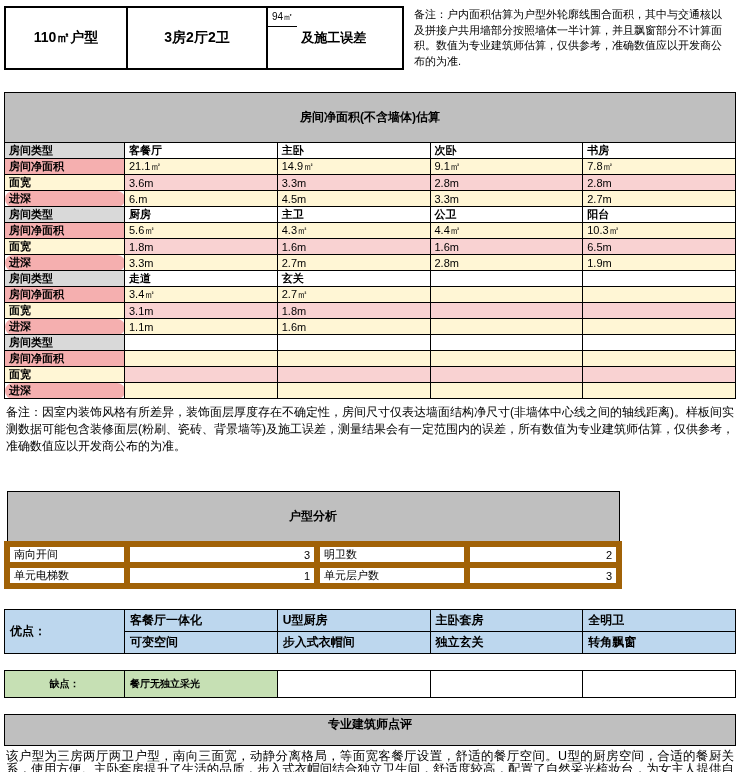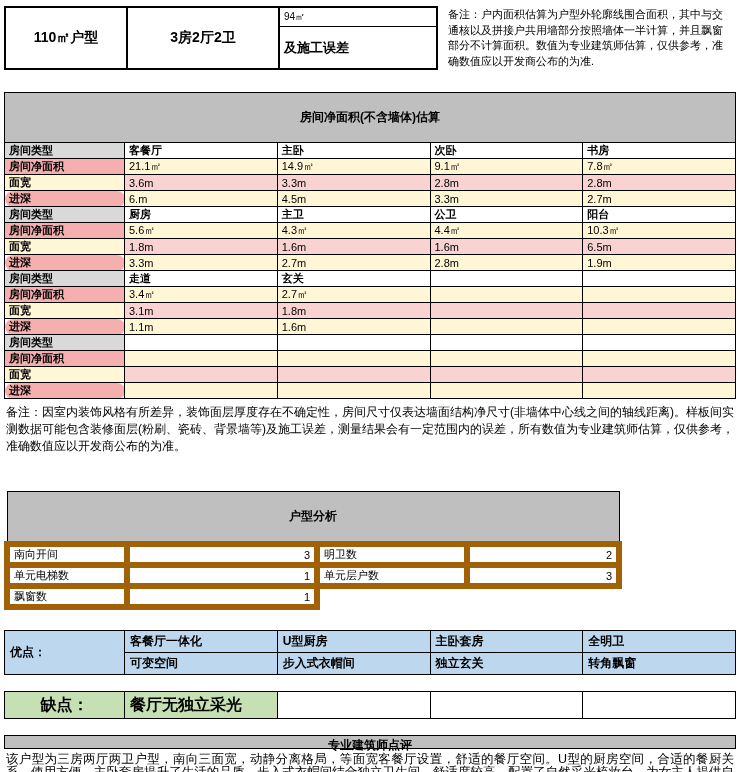--- a/index.html
+++ b/index.html
@@ -11,22 +11,22 @@
     font-size: 11px; color: #000;
     overflow: hidden;
   }
   .page { padding: 6px 4px 0 4px; }
 
   
   .top-header { display: flex; align-items: stretch; height: 64px; }
   .box { border: 2px solid #000; background: #fff; }
   .box + .box { margin-left: -2px; }
   .unit-size { width: 124px; display: flex; align-items: center; justify-content: center; font-weight: bold; font-size: 14px; }
-  .unit-layout { width: 154px; display: flex; align-items: center; justify-content: center; font-weight: bold; font-size: 14px; }
-  .area-box { width: 160px; display: flex; flex-direction: column; }
+  .unit-layout { width: 142px; display: flex; align-items: center; justify-content: center; font-weight: bold; font-size: 14px; }
+  .area-box { width: 138px; display: flex; flex-direction: row; }
   .area-top { height: 19px; border-bottom: 1px solid #000; font-size: 10px; padding: 2px 4px; }
   .area-bottom { flex: 1; display: flex; align-items: center; padding: 0 4px; font-weight: bold; font-size: 13px; }
   .top-note { flex: 1; padding: 1px 4px 0 10px; font-size: 11px; line-height: 15.5px; }
 
   
   table { border-collapse: collapse; table-layout: fixed; }
   th { background: #BFBFBF; border: 1px solid #000; font-size: 12px; font-weight: bold; height: 17px; padding: 16px; text-align: center; }
   td { overflow: hidden; white-space: nowrap; }
 
   
@@ -49,28 +49,28 @@
   .analysis-table td { border: 6px solid #a16207; height: 14px; padding: 0 4px; font-size: 11px; background: #fff; }
   .analysis-table td.a-value { text-align: right; }
   .analysis-table td.blank { border: none; background: transparent; }
 
   
   .pros-table { width: 732px; margin-top: 20px; }
   .pros-table td { border: 1px solid #000; height: 22px; padding: 0 5px; font-weight: bold; font-size: 12px; background: #BDD7EE; }
   .pros-table td.section-label { text-align: left; margin-left: 11px; }
 
   .cons-table { width: 732px; margin-top: 16px; }
-  .cons-table td { border: 1px solid #000; height: 27px; padding: 0 5px; font-weight: bold; font-size: 16px; }
+  .cons-table td { border: 1px solid #000; height: 27px; padding: 0 5px; font-weight: bold; font-size: 10px; }
   .cons-table td.cons-label { background: #C6E0B4; text-align: center; }
   .cons-table td.filled { background: #C6E0B4; }
   .cons-table td.empty { background: #ffffff; }
 
   
   .review { margin-top: 16px; }
-  .review-title { background: #BFBFBF; border: 1px solid #000; text-align: center; font-weight: bold; font-size: 12px; height: 14px; line-height: 18px; }
+  .review-title { background: #BFBFBF; border: 1px solid #000; text-align: center; font-weight: bold; font-size: 12px; height: 32px; line-height: 18px; }
   .review-text { padding: 4px 2px 0 2px; font-size: 12.5px; line-height: 13px; text-align: justify; }
 </style>
 </head>
 <body>
 
 <div class="page">
 
   <div class="top-header">
     <div class="box unit-size">110㎡户型</div>
     <div class="box unit-layout">3房2厅2卫</div>
@@ -230,26 +230,20 @@
           <td class="a-value">3</td>
           <td class="a-label">明卫数</td>
           <td class="a-value">2</td>
         </tr>
         <tr>
           <td class="a-label">单元电梯数</td>
           <td class="a-value">1</td>
           <td class="a-label">单元层户数</td>
           <td class="a-value">3</td>
         </tr>
-        <tr>
-          <td class="a-label">飘窗数</td>
-          <td class="a-value">1</td>
-          <td class="a-label blank"></td>
-          <td class="a-value blank"></td>
-        </tr>
       </tbody>
   </table>
 
   <table class="pros-table">
     <colgroup>
       <col style="width:120px">
         <col>
         <col>
         <col>
         <col>

